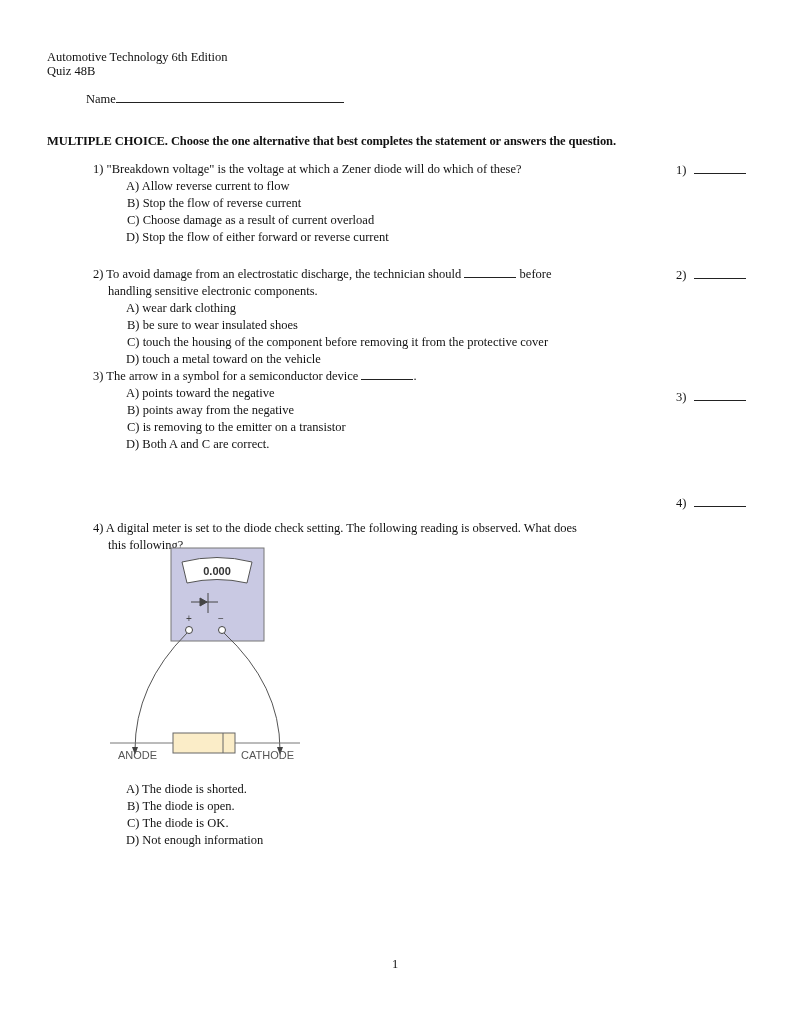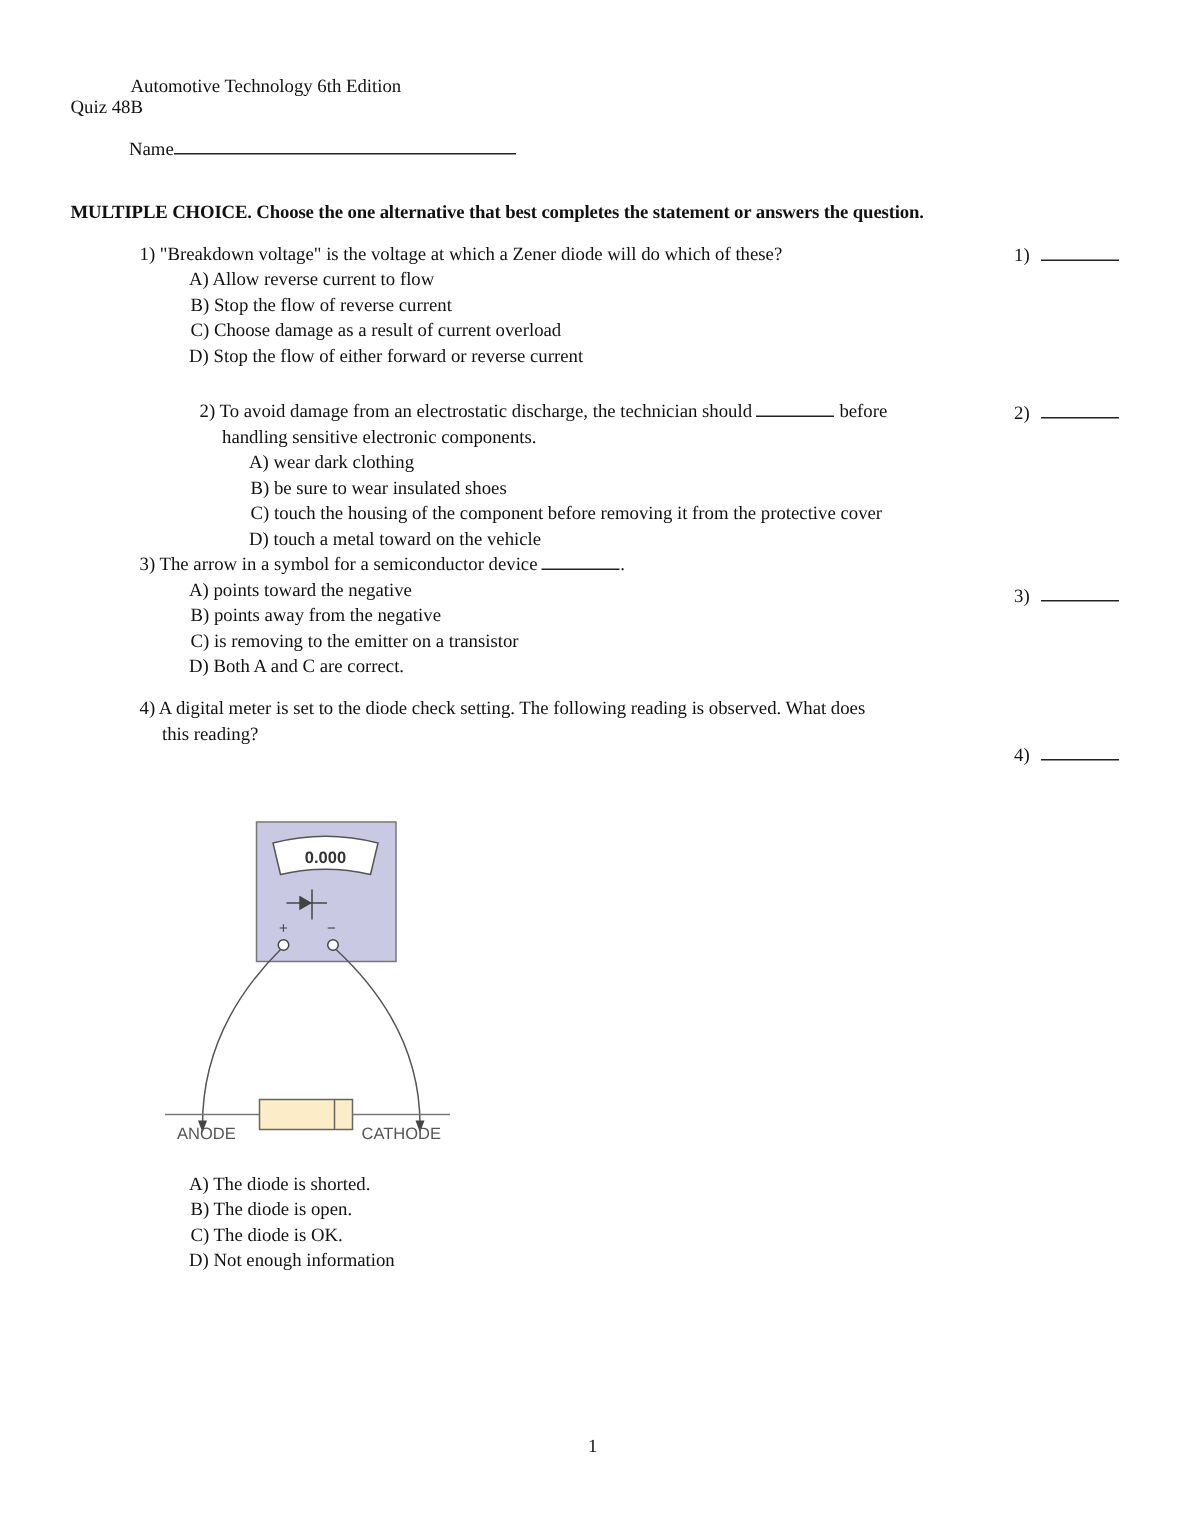--- a/index.html
+++ b/index.html
@@ -20,59 +20,59 @@
     .blank-inline { display: inline-block; width: 52px; border-bottom: 1px solid #222; height: 11px; }
     .ans { left: 676px; font-size: 12.5px; }
     .ans .line { display: inline-block; width: 52px; border-bottom: 1.2px solid #222; margin-left: 8px; height: 10px; }
     .page-num { left: 392px; top: 957px; font-size: 12.5px; }
     .figure { left: 105px; top: 545px; width: 200px; height: 222px; }
     .fig-label { font-family: "Liberation Sans", "DejaVu Sans", sans-serif; font-size: 11px; fill: #555; }
   </style>
 </head>
 <body>
 
-<div class="abs hdr" style="top:50px;margin-left:40px;">Automotive Technology 6th Edition</div>
+<div class="abs hdr" style="top:50px;">Automotive Technology 6th Edition</div>
 <div class="abs hdr" style="top:64px;">Quiz 48B</div>
 <div class="abs hdr" style="top:91px;margin-left:39px;">
   <span>Name</span><span class="name-line"></span>
 </div>
 
 <div class="abs instr">MULTIPLE CHOICE.  Choose the one alternative that best completes the statement or answers the question.</div>
 
 <div class="abs q" style="top:161px;">
   <div class="stem"><span>1)</span> <span>"Breakdown voltage" is the voltage at which a Zener diode will do which of these?</span></div>
   <div class="opt"><span>A)</span> <span>Allow reverse current to flow</span></div>
   <div class="opt b"><span>B)</span> <span>Stop the flow of reverse current</span></div>
   <div class="opt c"><span>C)</span> <span>Choose damage as a result of current overload</span></div>
   <div class="opt"><span>D)</span> <span>Stop the flow of either forward or reverse current</span></div>
 </div>
 <div class="abs ans" style="top:163px;"><span>1)</span><span class="line"></span></div>
 
-<div class="abs q" style="top:266px;margin-left:40px;">
+<div class="abs q" style="top:266px;">
   <div class="stem"><span>2)</span> <span>To avoid damage from an electrostatic discharge, the technician should</span> <span class="blank-inline"></span> <span>before</span></div>
   <div class="cont">handling sensitive electronic components.</div>
   <div class="opt"><span>A)</span> <span>wear dark clothing</span></div>
   <div class="opt b"><span>B)</span> <span>be sure to wear insulated shoes</span></div>
   <div class="opt c"><span>C)</span> <span>touch the housing of the component before removing it from the protective cover</span></div>
   <div class="opt"><span>D)</span> <span>touch a metal toward on the vehicle</span></div>
 </div>
 <div class="abs ans" style="top:268px;"><span>2)</span><span class="line"></span></div>
 
 <div class="abs q" style="top:368px;">
   <div class="stem"><span>3)</span> <span>The arrow in a symbol for a semiconductor device</span> <span class="blank-inline"></span><span>.</span></div>
   <div class="opt"><span>A)</span> <span>points toward the negative</span></div>
   <div class="opt b"><span>B)</span> <span>points away from the negative</span></div>
   <div class="opt c"><span>C)</span> <span>is removing to the emitter on a transistor</span></div>
   <div class="opt"><span>D)</span> <span>Both A and C are correct.</span></div>
 </div>
 <div class="abs ans" style="top:390px;"><span>3)</span><span class="line"></span></div>
 
-<div class="abs q" style="top:464px;">
+<div class="abs q" style="top:520px;">
   <div class="stem"><span>4)</span> <span>A digital meter is set to the diode check setting. The following reading is observed. What does</span></div>
-  <div class="cont">this reading?</div>
+  <div class="cont">this following?</div>
 </div>
 <div class="abs ans" style="top:496px;"><span>4)</span><span class="line"></span></div>
 
 <div class="abs figure">
   <svg width="200" height="222" viewBox="0 0 200 222" xmlns="http://www.w3.org/2000/svg">
 
     <rect x="66" y="3" width="93" height="93" fill="#c9c9e3" stroke="#777" stroke-width="1"></rect>
 
     <path d="M77 17 Q112 8 147 17 L142 38 Q112 31 82 38 Z" fill="#ffffff" stroke="#555" stroke-width="1"></path>
     <text x="112" y="30" text-anchor="middle" font-family="Liberation Sans, DejaVu Sans, sans-serif" font-size="11" font-weight="bold" fill="#333">0.000</text>

